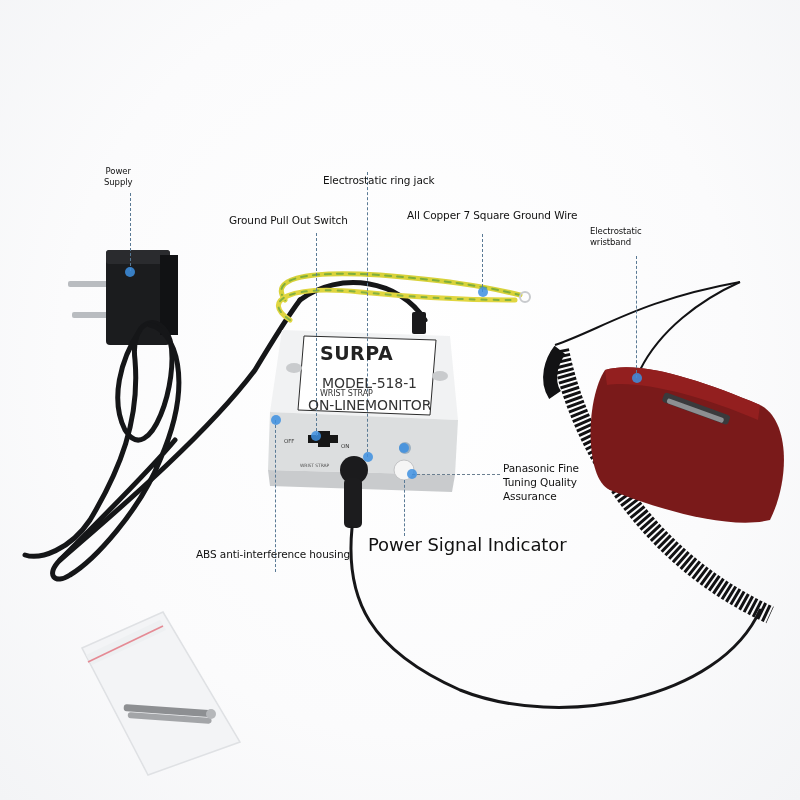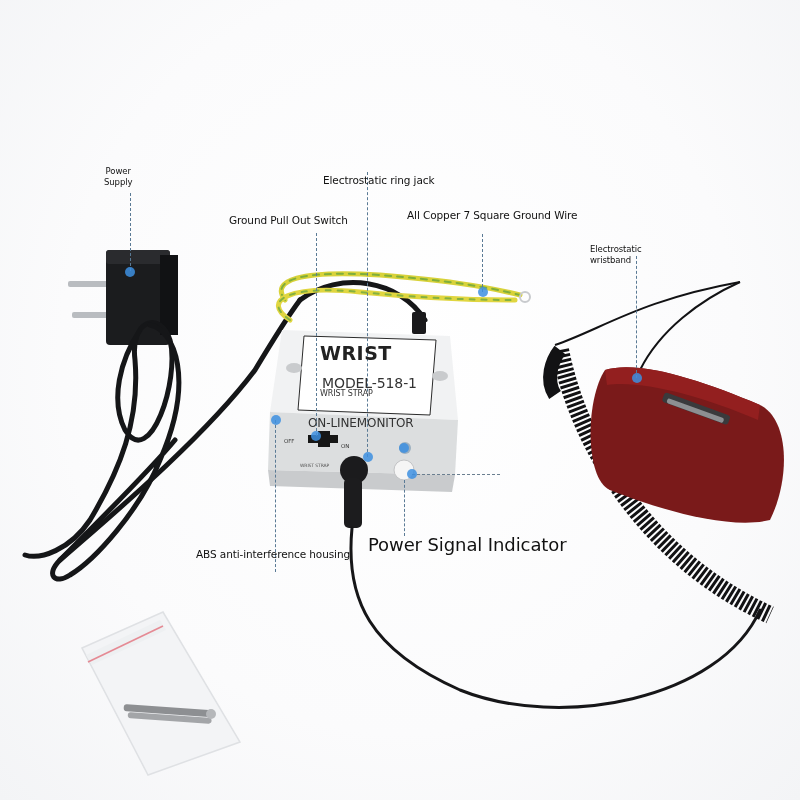--- a/index.html
+++ b/index.html
@@ -102,31 +102,34 @@
 
   <div class="dot" style="left:130px; top:272px;"></div>
   <div class="dot" style="left:368px; top:457px;"></div>
   <div class="dot" style="left:316px; top:436px;"></div>
   <div class="dot" style="left:483px; top:292px;"></div>
   <div class="dot" style="left:637px; top:378px;"></div>
   <div class="dot" style="left:276px; top:420px;"></div>
   <div class="dot" style="left:404px; top:448px;"></div>
   <div class="dot" style="left:412px; top:474px;"></div>
 
-  <div class="label" style="left:320px; top:342px; font-size:19px; line-height:22px; font-weight:bold; color:#222; letter-spacing:0.5px;">WRIST</div>
+  <div class="label" style="left:320px; top:342px; font-size:19px; line-height:22px; font-weight:bold; color:#222; letter-spacing:0.5px;">SURPA</div>
   <div class="label" style="left:322px; top:378px; font-size:14px; line-height:10px; color:#333;">MODEL-518-1</div>
   <div class="label" style="left:320px; top:389px; font-size:8px; line-height:10px; color:#333;">WRIST STRAP</div>
-  <div class="label" style="left:308px; top:418px; font-size:12px; line-height:10px; color:#333;">ON-LINEMONITOR</div>
+  <div class="label" style="left:308px; top:400px; font-size:14px; line-height:10px; color:#333;">ON-LINEMONITOR</div>
   <div class="label" style="left:284px; top:438px; font-size:5.5px; line-height:7px; color:#333;">OFF</div>
   <div class="label" style="left:341px; top:443px; font-size:5.5px; line-height:7px; color:#333;">ON</div>
   <div class="label" style="left:300px; top:463px; font-size:4.5px; line-height:6px; color:#555;">WRIST STRAP</div>
 
   <div class="label small wrap" style="left:104px; top:166px;text-align:center;">Power
 Supply</div>
   <div class="label" style="left:323px; top:142px;margin-top:32px;">Electrostatic ring jack</div>
   <div class="label" style="left:229px; top:214px;">Ground Pull Out Switch</div>
   <div class="label" style="left:407px; top:209px;">All Copper 7 Square Ground Wire</div>
-  <div class="label small wrap" style="left:590px; top:244px;">Electrostatic
+  <div class="label small wrap" style="left:590px; top:226px;">Electrostatic
 wristband</div>
+  <div class="label wrap" style="left:503px; top:461px; line-height:14px;">Panasonic Fine
+Tuning Quality
+Assurance</div>
   <div class="label big" style="left:368px; top:537px;">Power Signal Indicator</div>
   <div class="label" style="left:196px; top:548px;">ABS anti-interference housing</div>
 
 </div>
 
 </body></html>

